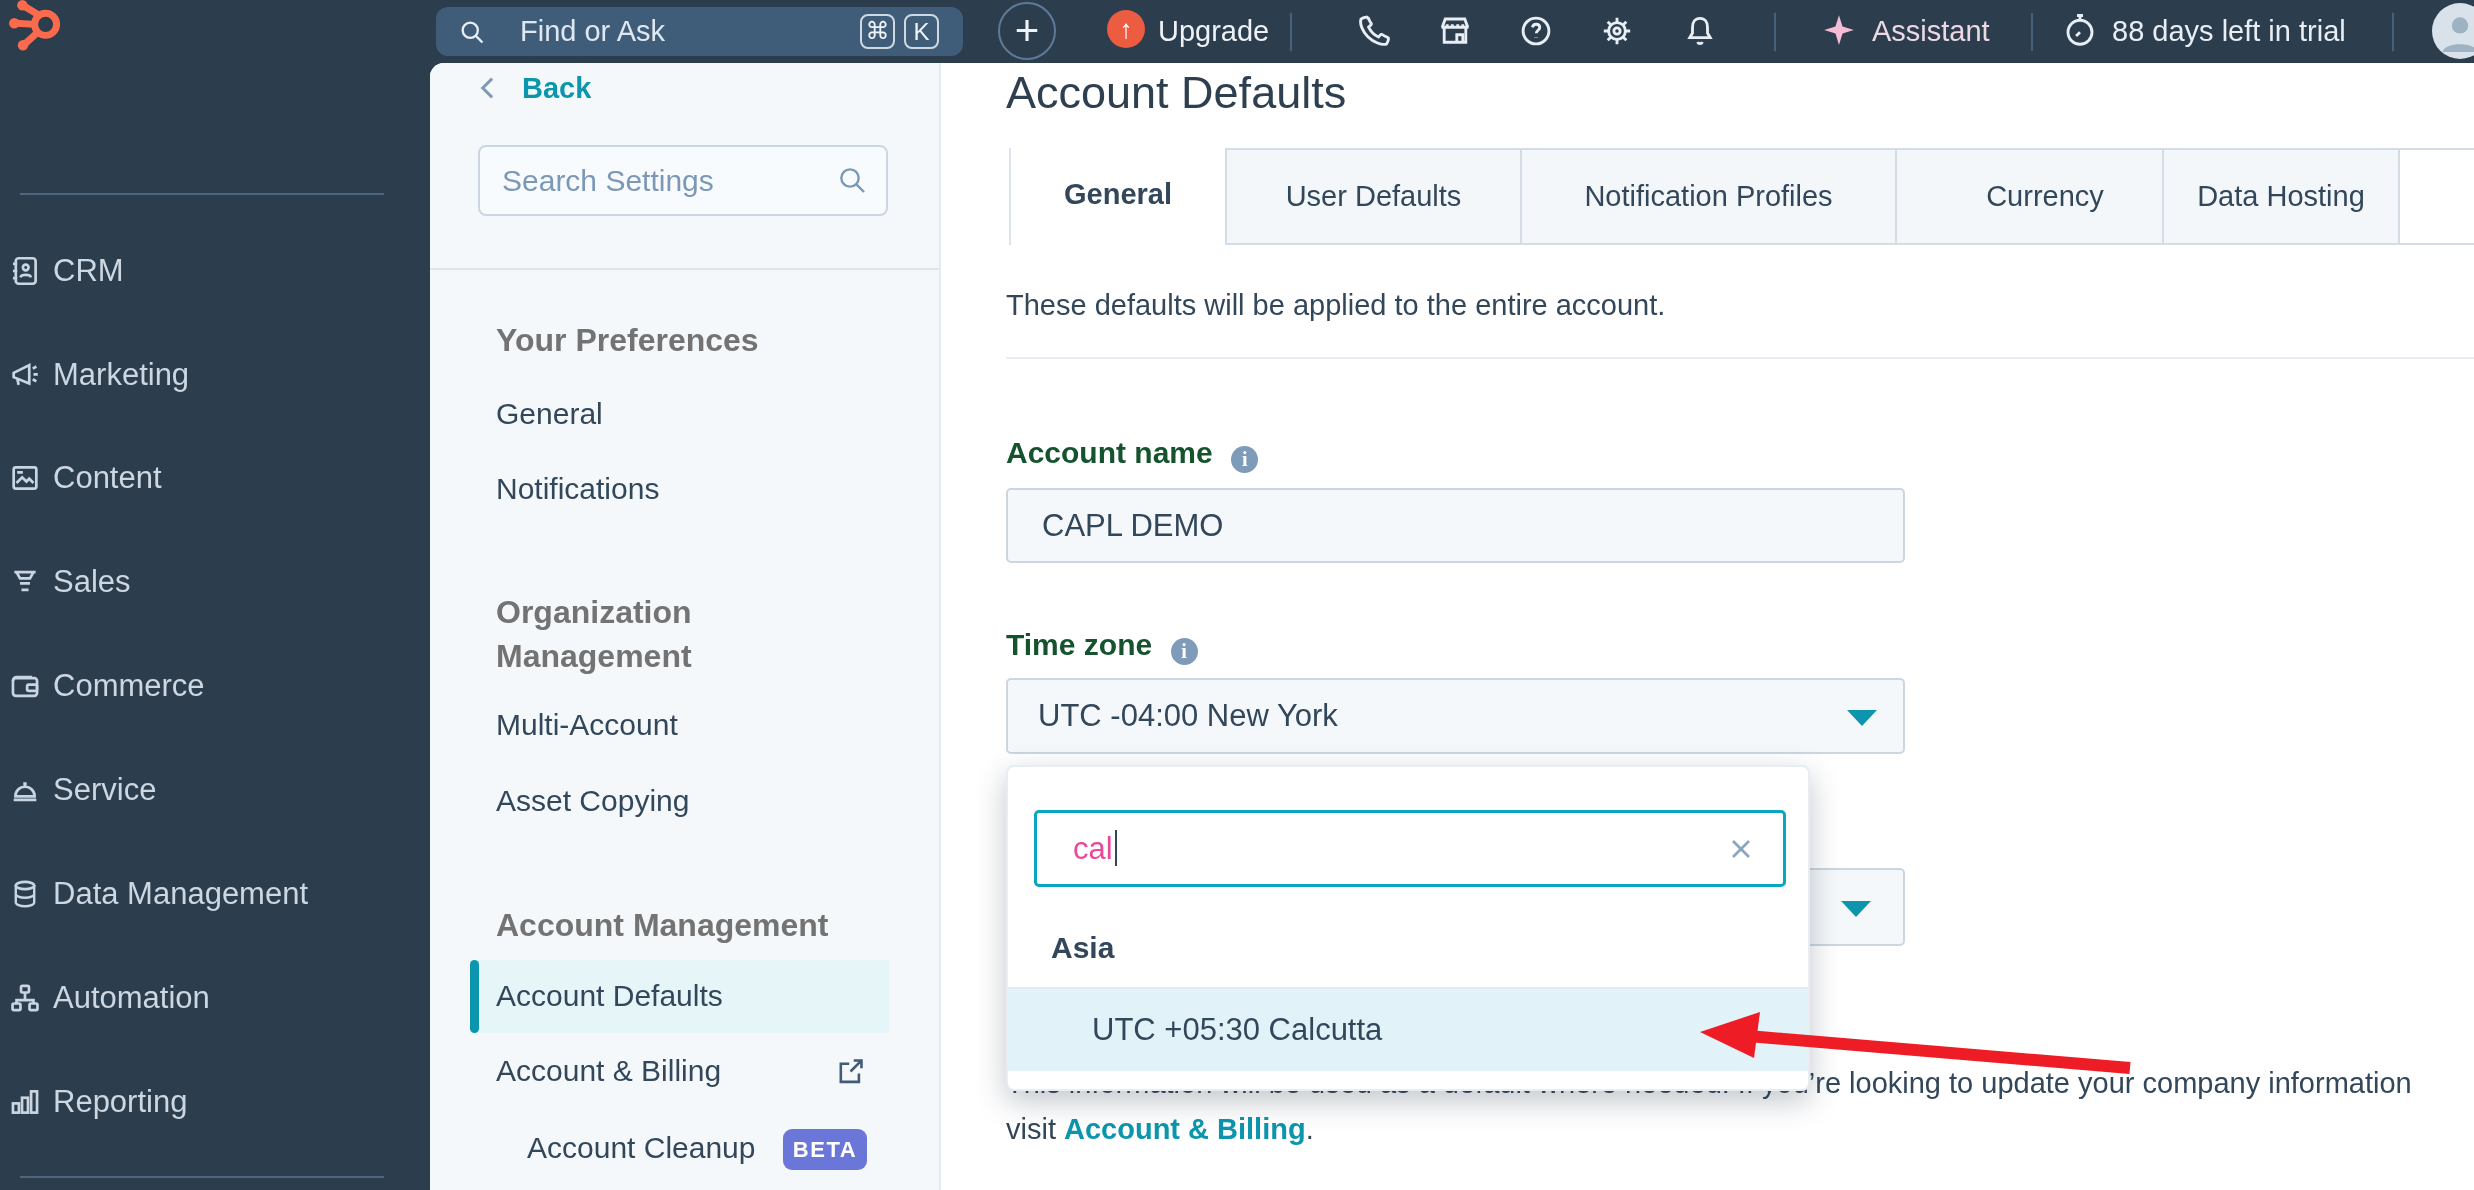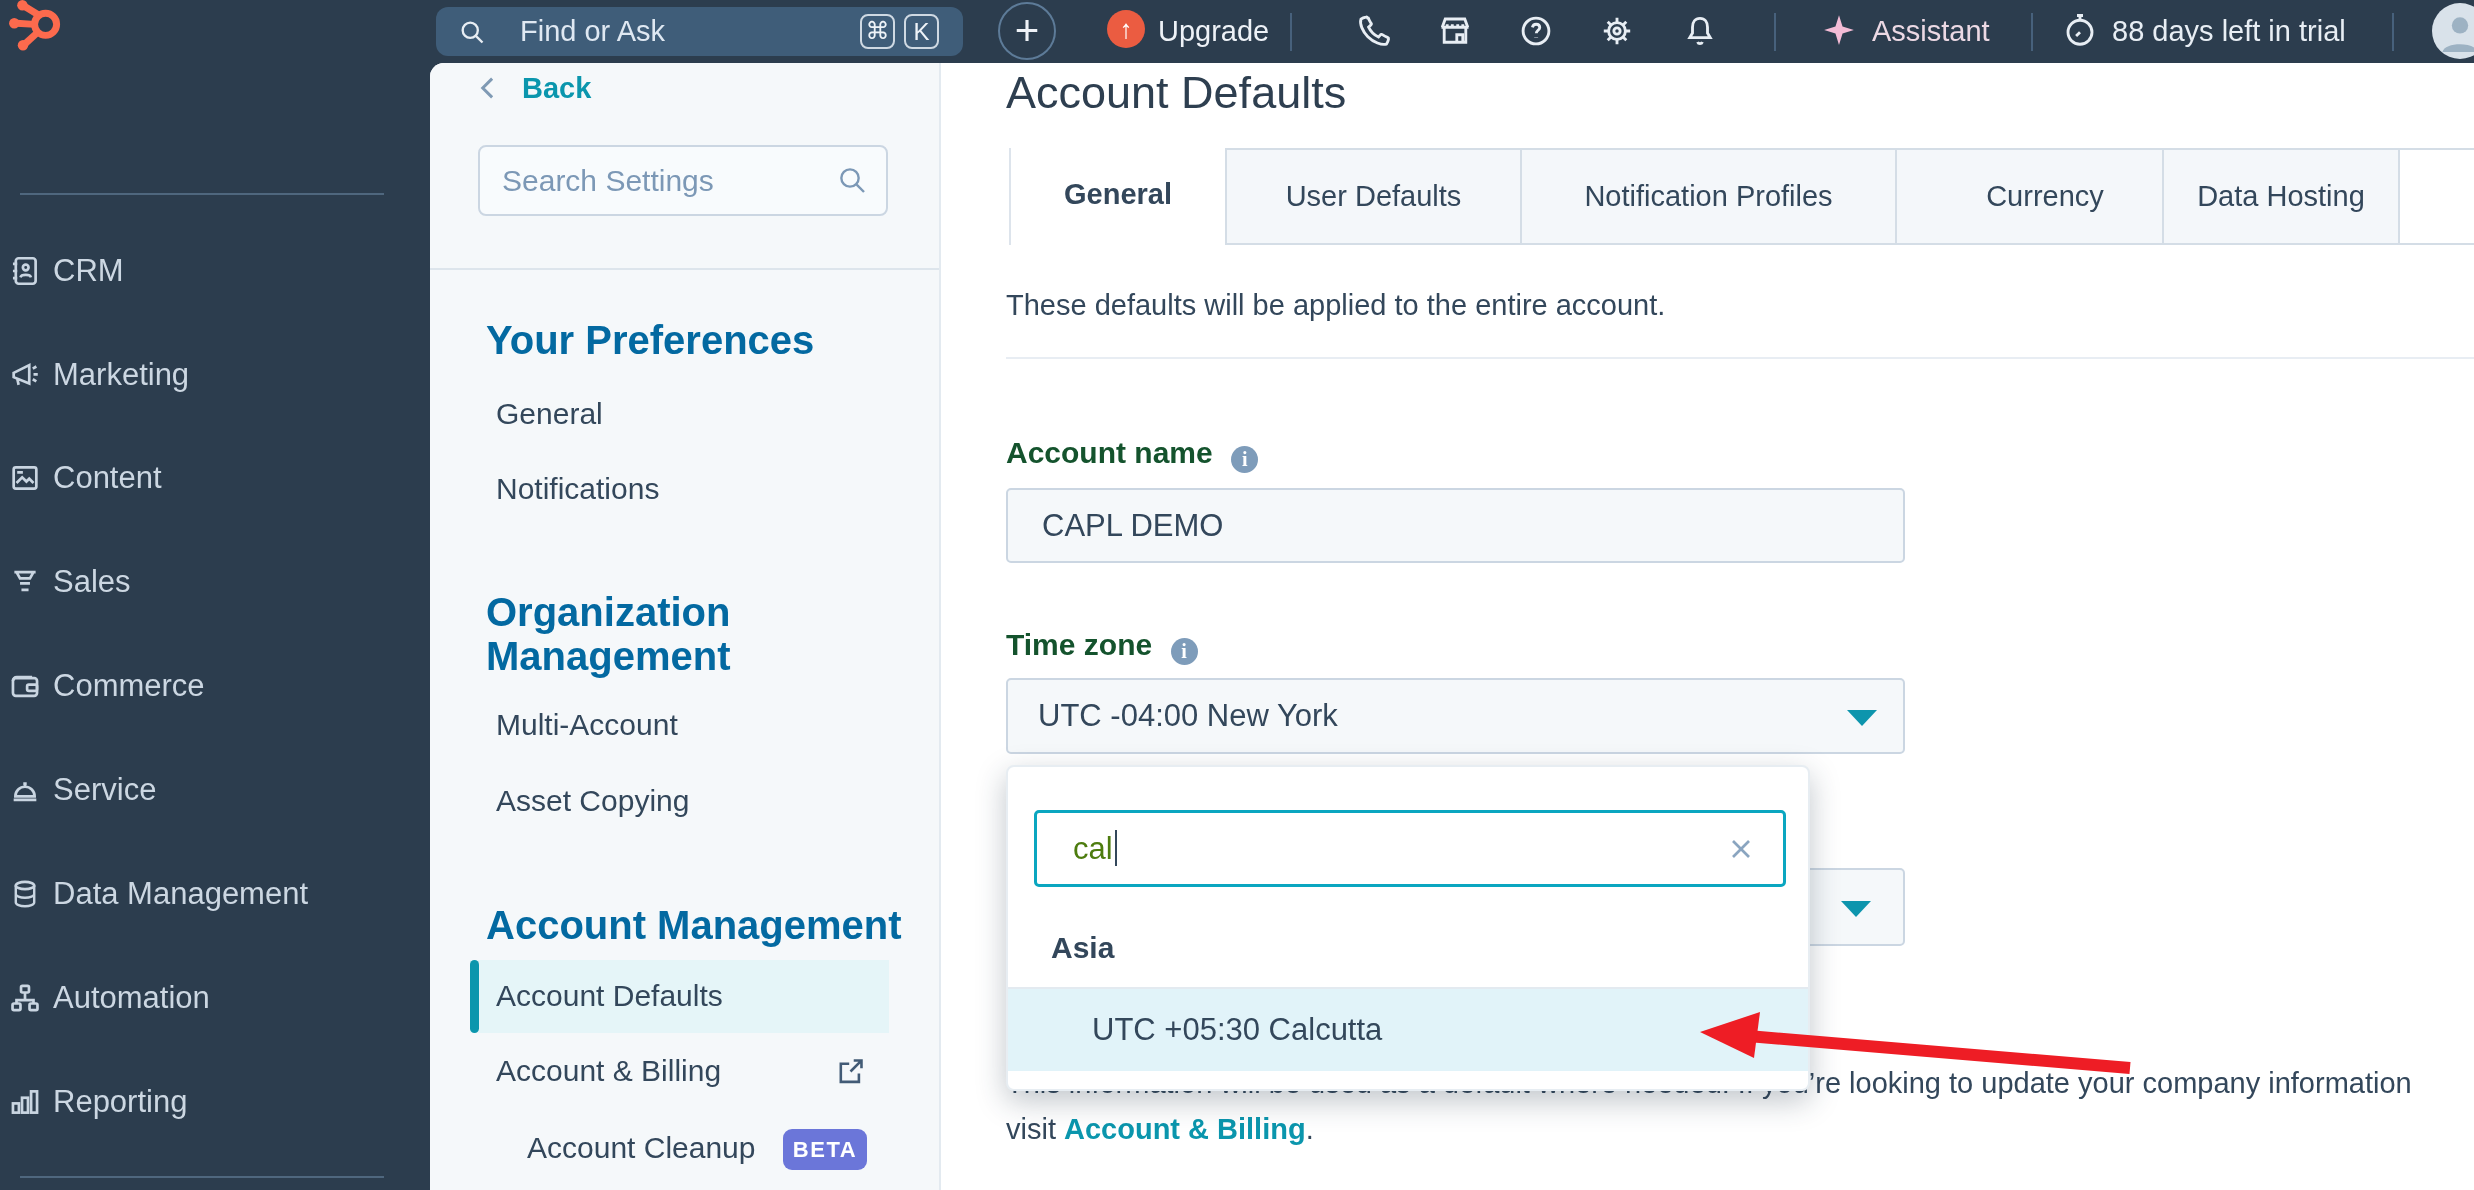--- a/index.html
+++ b/index.html
@@ -26,21 +26,21 @@
   .lnitem{position:absolute;left:0;width:430px;height:40px;cursor:pointer;}
   .lnitem .ic{position:absolute;left:8px;top:3px;width:34px;height:34px;color:#c9d5e1;}
   .lnitem .lb{position:absolute;left:53px;top:0;line-height:40px;font-size:31px;color:#ccd7e2;}
   .lnhr{position:absolute;left:20px;width:364px;height:0;border-top:2px solid #5b758f;opacity:.75;}
   
   .card{position:absolute;left:430px;top:63px;width:2044px;height:1127px;border-radius:14px 0 0 0;overflow:hidden;background:#fff;}
   .settings{position:absolute;left:0;top:0;width:511px;height:1127px;background:#f5f8fa;border-right:2px solid #e3eaf0;box-sizing:border-box;}
   .back-lb{position:absolute;left:92px;top:8px;line-height:34px;font-size:29px;font-weight:bold;color:#0b96ad;}
   .sset-input{position:absolute;left:48px;top:82px;width:410px;height:71px;box-sizing:border-box;border:2px solid #cbd6e2;border-radius:8px;background:#f8fbfd;}
   .sset-input .ph{position:absolute;left:22px;top:0;line-height:67px;font-size:30px;color:#7c98b6;}
-  .shead{position:absolute;left:56px;font-size:40px;font-weight:bold;color:#0369a1;line-height:40px;}
+  .shead{position:absolute;left:66px;font-size:32px;font-weight:bold;color:#737373;line-height:40px;}
   .sitem{position:absolute;left:66px;font-size:30px;color:#33475b;line-height:40px;cursor:pointer;}
   .sel-row{position:absolute;left:40px;top:897px;width:419px;height:73px;background:#e5f5f8;}
   .sel-bar{position:absolute;left:0;top:0;width:9px;height:73px;border-radius:5px;background:#0b96ad;}
   .beta{position:absolute;left:353px;top:1066px;width:84px;height:41px;border-radius:9px;background:#6b76d9;color:#fff;
         font-size:22px;font-weight:bold;letter-spacing:1.5px;text-align:center;line-height:41px;}
   
   .content{position:absolute;left:511px;top:0;width:1533px;height:1127px;background:#fff;overflow:hidden;}
   .ptitle{position:absolute;left:65px;top:4px;font-size:45px;color:#2e3f50;line-height:52px;}
   .tabs{position:absolute;left:68px;top:85px;right:0;height:97px;display:flex;box-sizing:border-box;}
   .tab{box-sizing:border-box;height:97px;text-align:center;font-size:29px;color:#33475b;line-height:93px;cursor:pointer;
@@ -50,21 +50,21 @@
   .hairline{position:absolute;height:0;border-top:2px solid #e8edf3;}
   .flabel{font-size:30px;font-weight:bold;color:#14532d;}
   .info{display:inline-block;width:27px;height:27px;border-radius:50%;background:#7e9cba;color:#fff;
         font-size:20px;font-weight:bold;text-align:center;line-height:27px;vertical-align:-3px;font-family:"Liberation Serif",serif;}
   .fbox{position:absolute;left:65px;width:899px;box-sizing:border-box;background:#f5f8fa;border:2px solid #cbd6e2;border-radius:5px;}
   .fbox .val{position:absolute;left:34px;top:0;font-size:31px;color:#33475b;}
   .caret{position:absolute;width:0;height:0;border-left:15px solid transparent;border-right:15px solid transparent;border-top:16px solid #0d95ad;}
   .ddpanel{position:absolute;left:65px;top:702px;width:804px;height:326px;background:#fff;border:2px solid #e7edf2;border-radius:8px;
         box-sizing:border-box;box-shadow:0 10px 30px rgba(33,51,67,.28);overflow:hidden;z-index:5;}
   .ddsearch{position:absolute;left:26px;top:43px;width:752px;height:77px;box-sizing:border-box;border:3px solid #0aa6c0;border-radius:5px;background:#fff;}
-  .ddsearch .val{position:absolute;left:36px;top:0;line-height:71px;font-size:31px;color:#4d7c0f;}
+  .ddsearch .val{position:absolute;left:36px;top:0;line-height:71px;font-size:31px;color:#ec4899;}
   .cursor{display:inline-block;width:2.5px;height:36px;background:#33475b;vertical-align:-7px;margin-left:2px;}
   .ddgroup{position:absolute;left:43px;top:162px;font-size:30px;font-weight:bold;color:#33475b;line-height:38px;}
   .ddrow{position:absolute;left:0;right:0;top:222px;height:82px;background:#e1f3f9;cursor:pointer;}
   .ddrow .olb{position:absolute;left:84px;top:0;line-height:82px;font-size:31px;color:#33475b;}
   .fnote{position:absolute;left:65px;white-space:nowrap;font-size:29px;color:#33475b;line-height:34px;z-index:1;}
   .tlink{color:#0b96ad;font-weight:bold;cursor:pointer;}
 </style>
 </head>
 <body>
 

